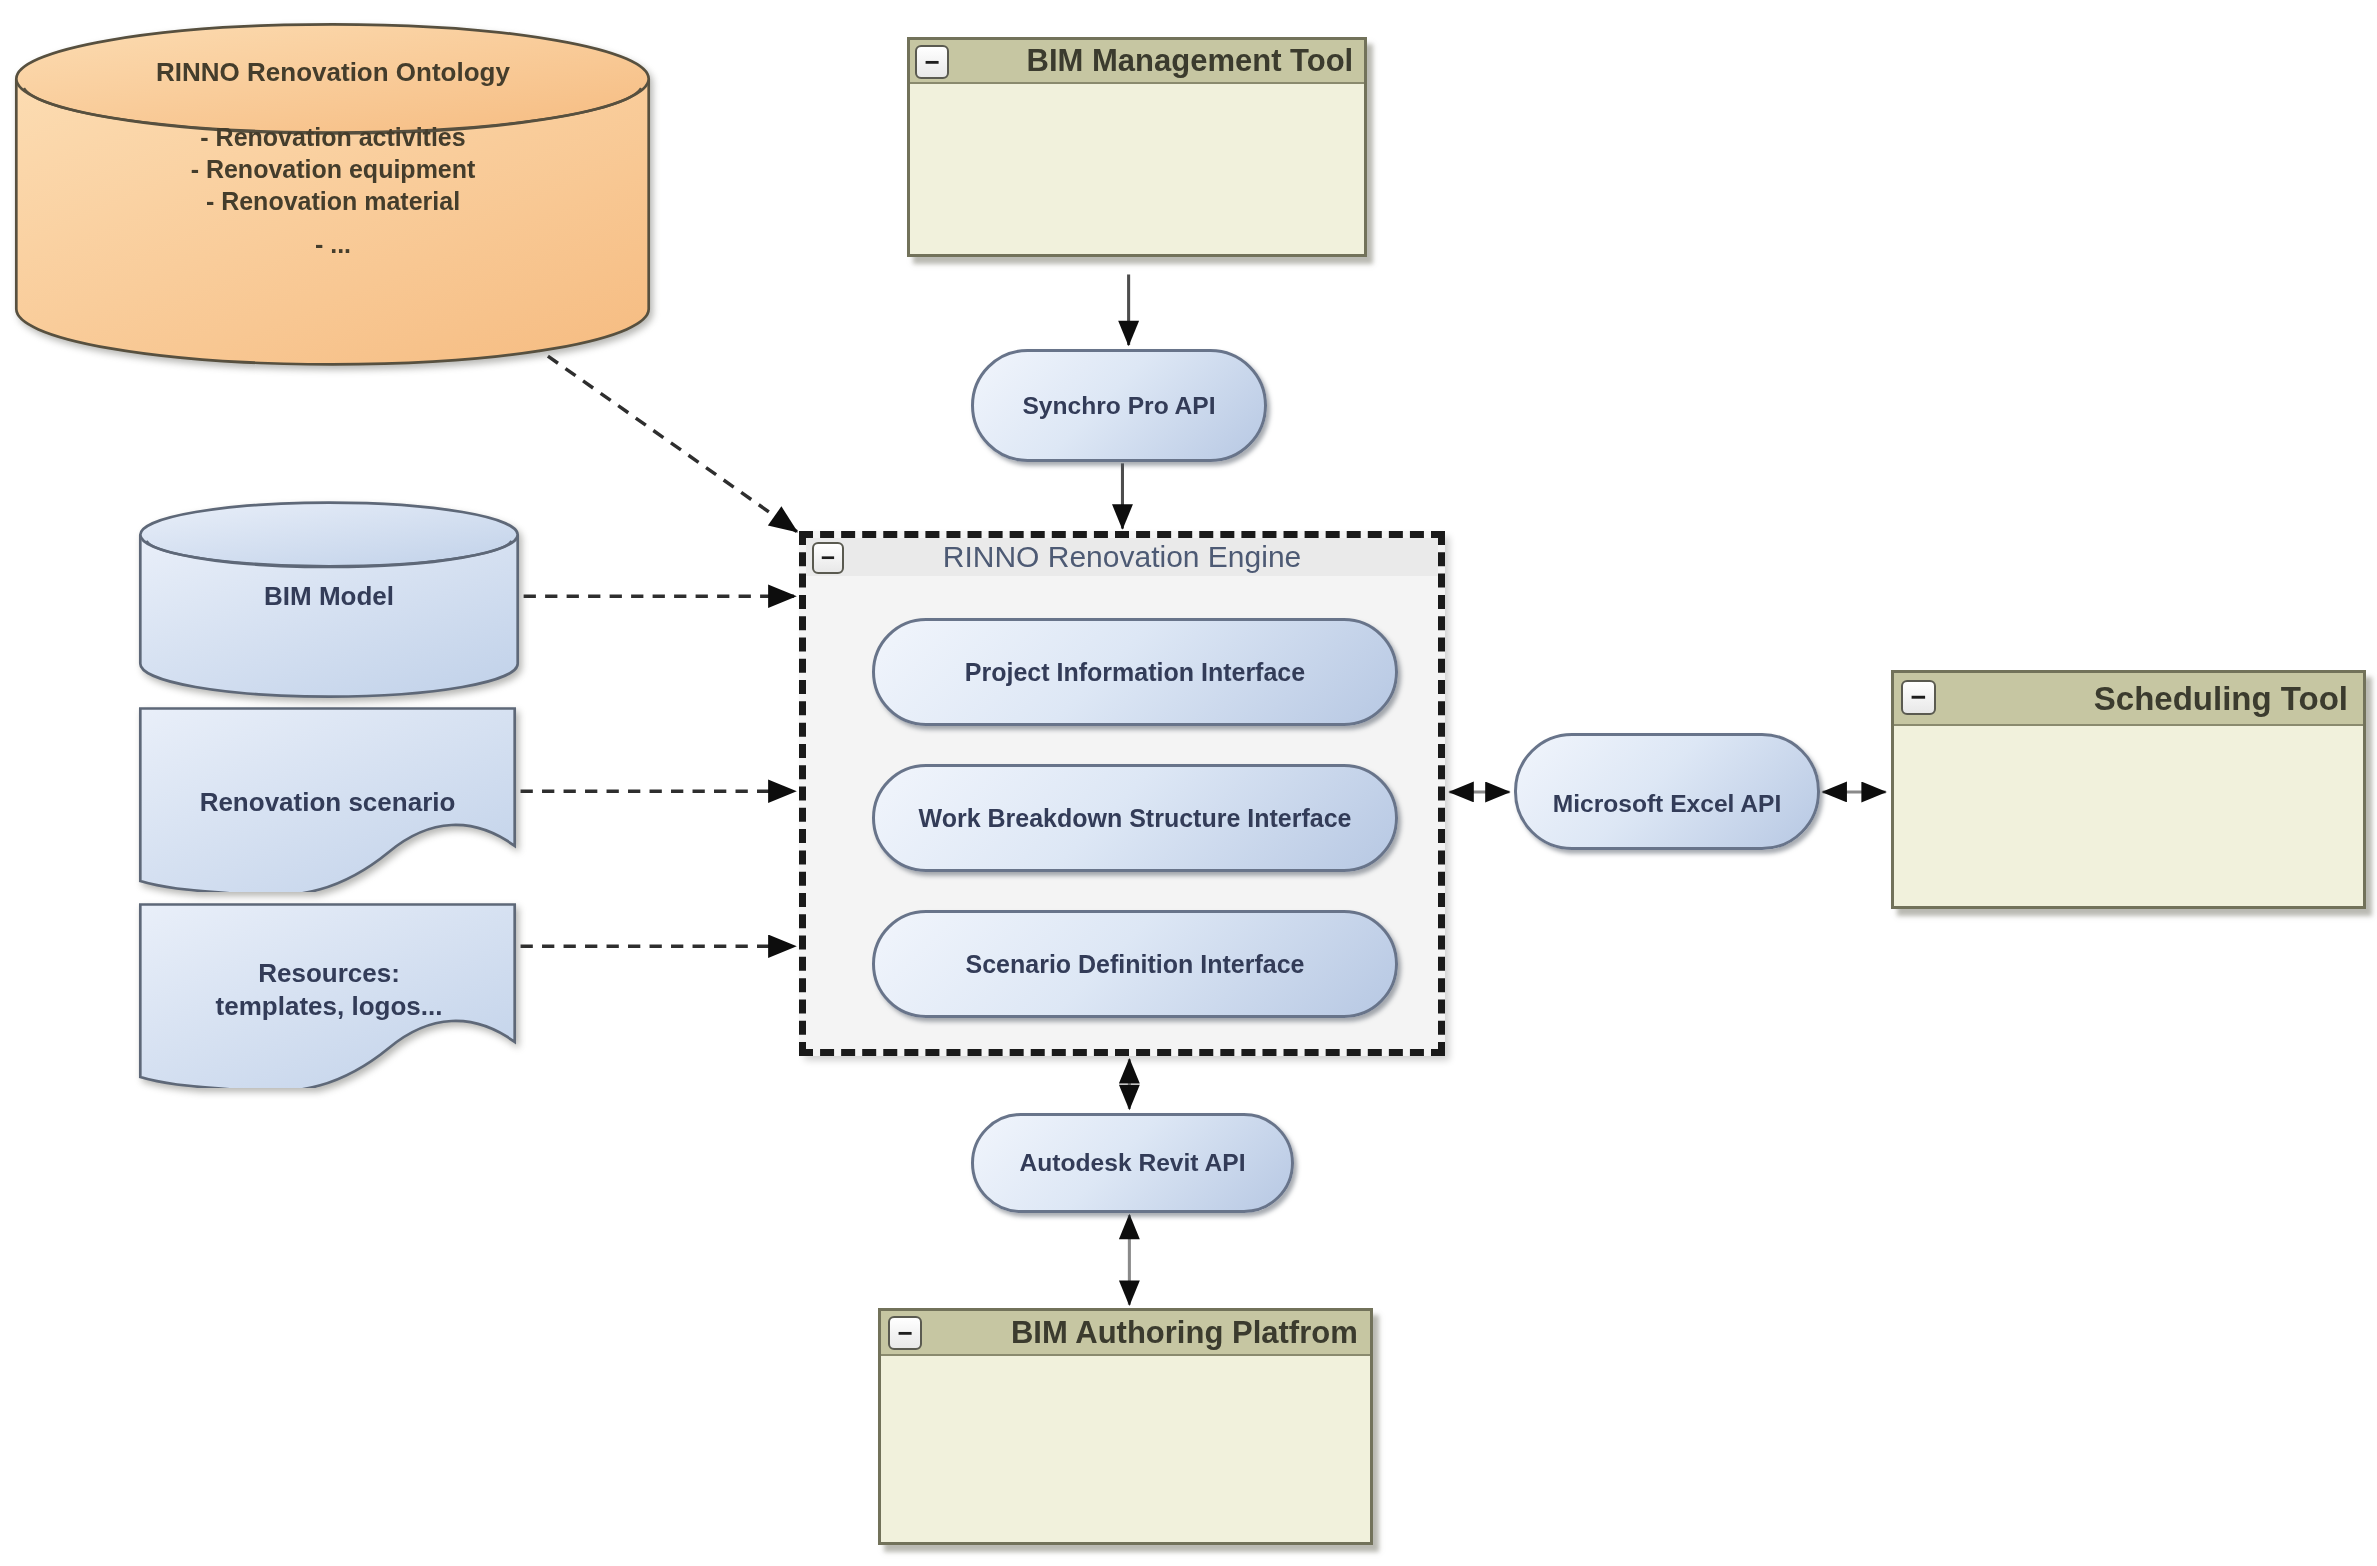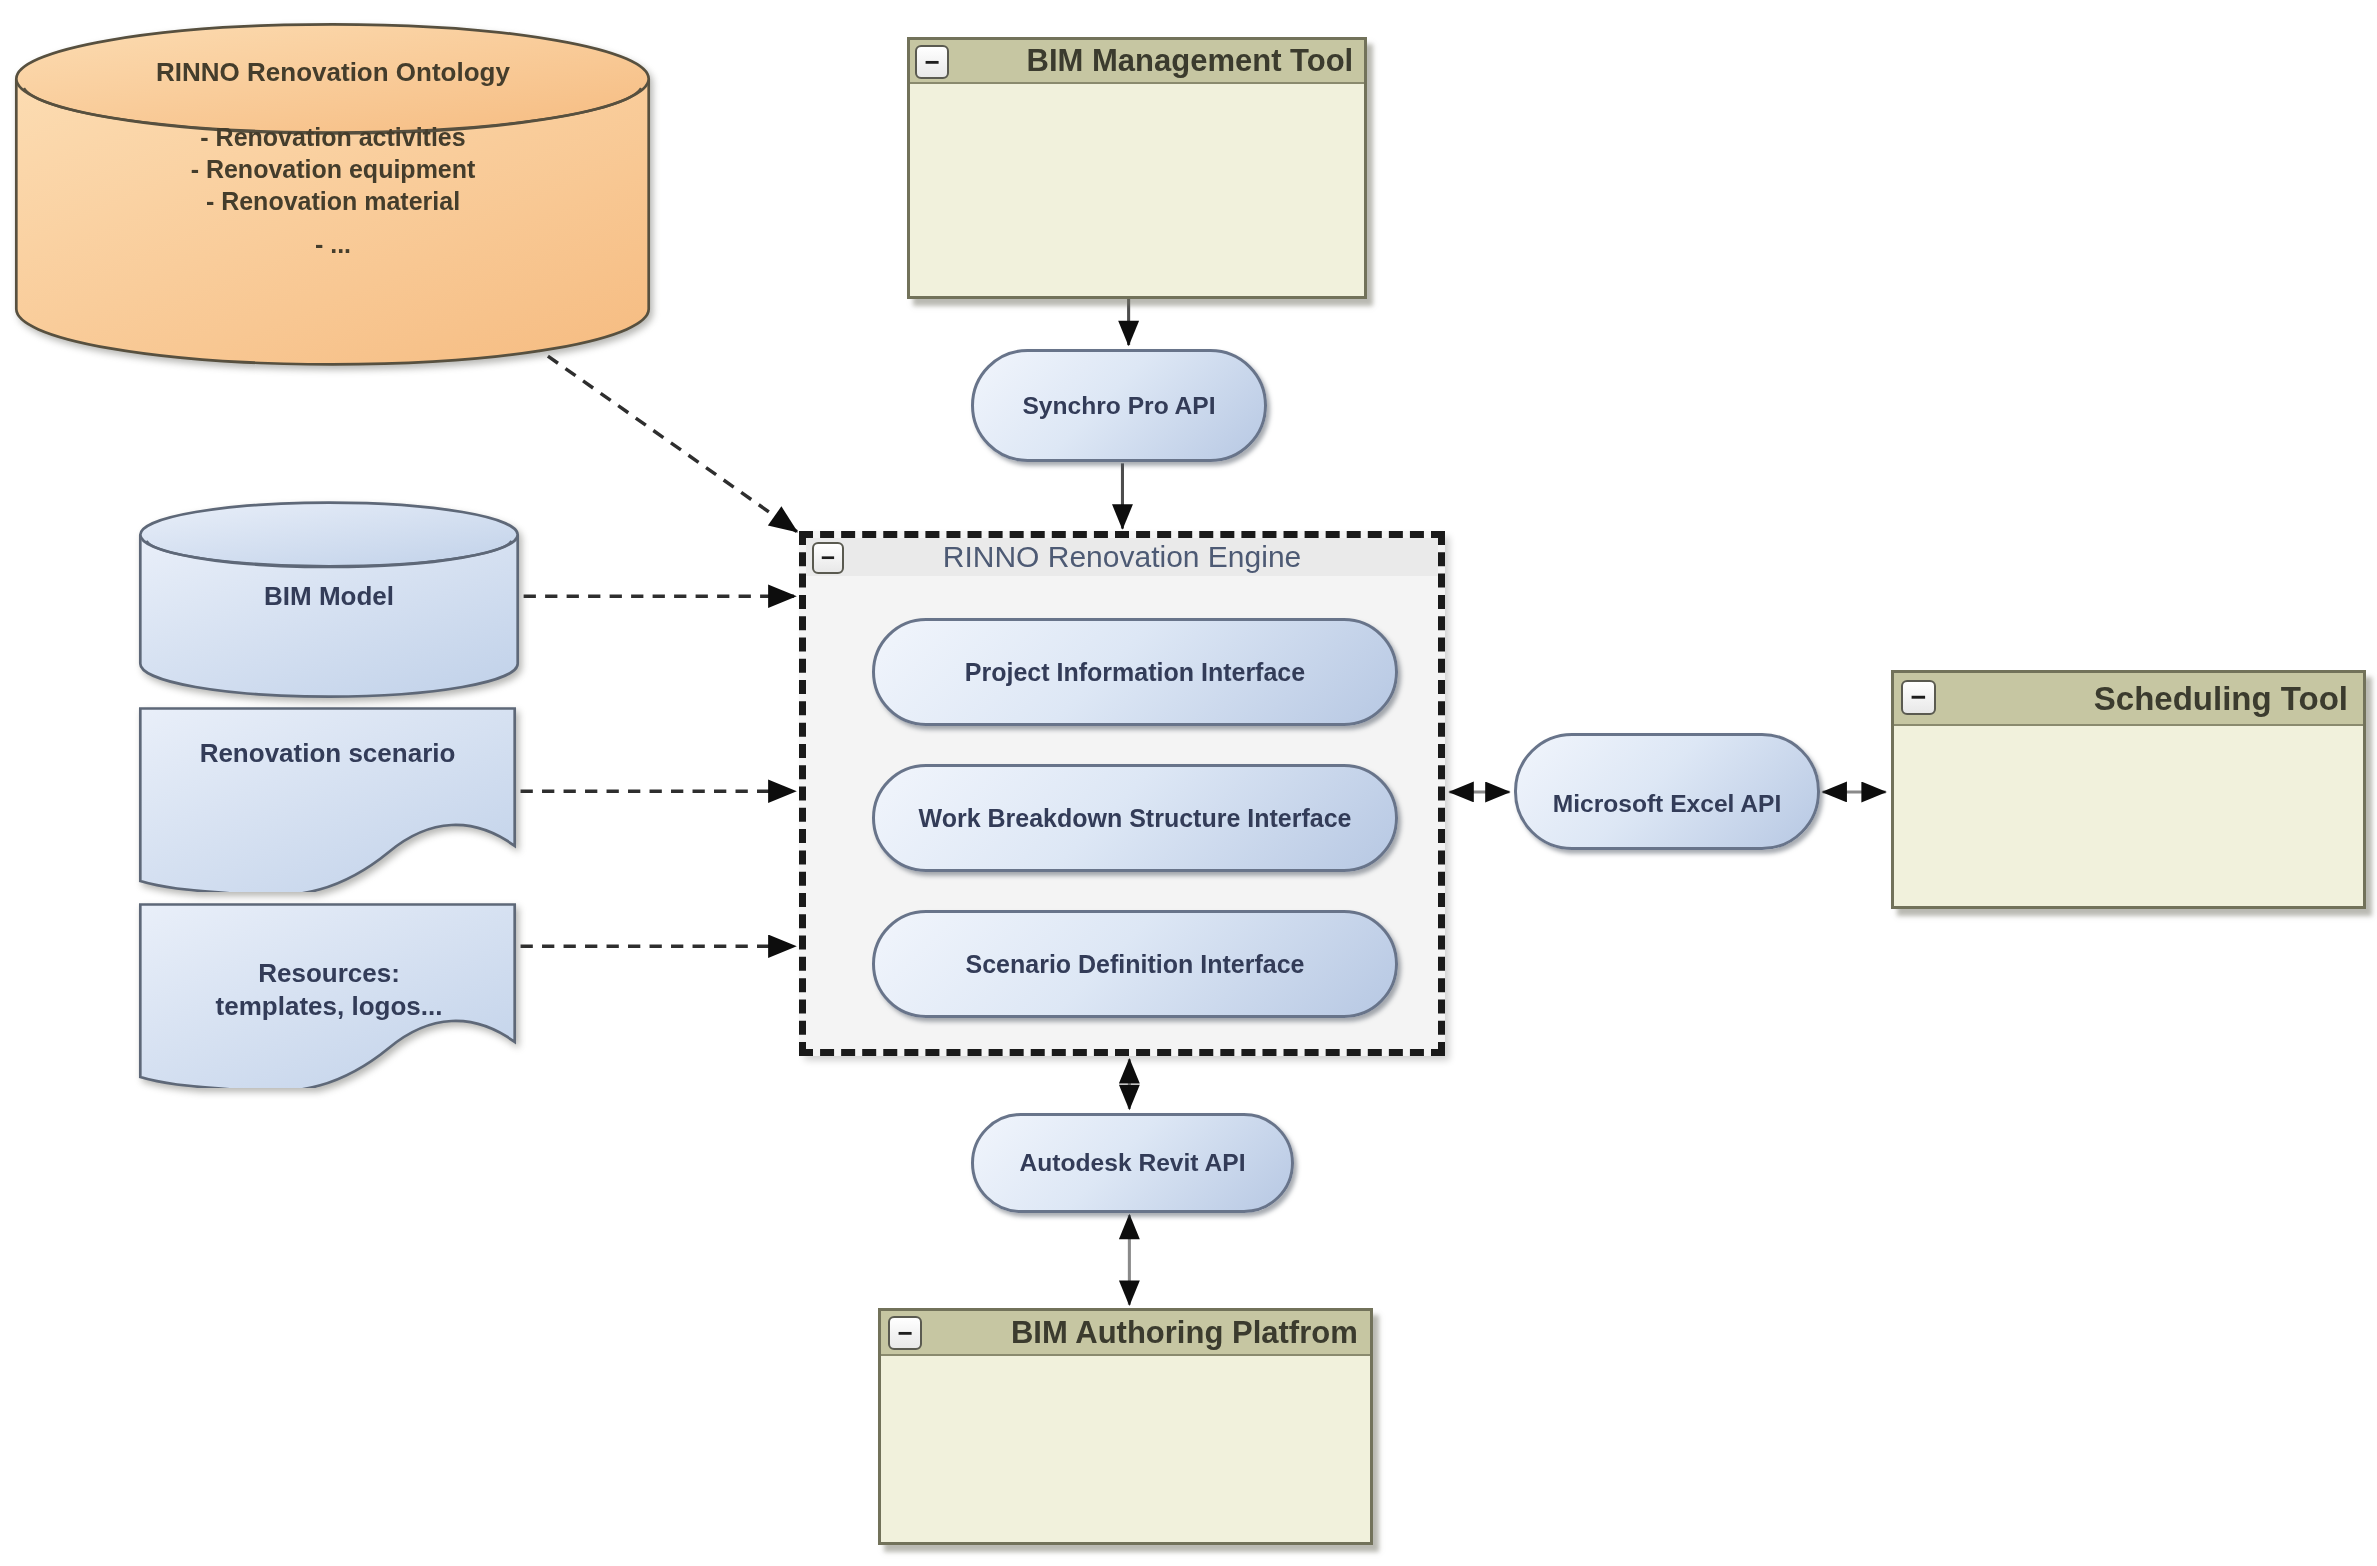--- a/index.html
+++ b/index.html
@@ -105,31 +105,31 @@
     </defs>
     <path d="M3,44 L3,212 A246,43 0 0 0 495,212 L495,44" fill="url(#bg1)" stroke="#5e6878" stroke-width="3.5"></path>
     <ellipse cx="249" cy="44" rx="246" ry="42" fill="url(#bg1)" stroke="#5e6878" stroke-width="3.5"></ellipse>
     <path d="M11,52 A239,36 0 0 0 487,52" fill="none" stroke="#5e6878" stroke-width="3"></path>
   </svg>
   <div class="lbl node-label" style="left:138px; top:581px; width:382px; font-size:26px;">BIM Model</div>
 
   <svg class="shape-svg" style="left:138px; top:706px;" width="379" height="186" viewBox="0 0 494 242">
     <path d="M3,3 L491,3 L491,182 C437,143 380,146 327,190 C266,240 208,252 142,246 C92,241 42,240 3,228 Z" fill="url(#bg1)" stroke="#5e6878" stroke-width="3.5"></path>
   </svg>
-  <div class="lbl node-label" style="left:138px; top:738px; width:379px; font-size:26px;">Renovation scenario</div>
+  <div class="lbl node-label" style="left:138px; top:787px; width:379px; font-size:26px;">Renovation scenario</div>
 
   <svg class="shape-svg" style="left:138px; top:902px;" width="379" height="186" viewBox="0 0 494 242">
     <path d="M3,3 L491,3 L491,182 C437,143 380,146 327,190 C266,240 208,252 142,246 C92,241 42,240 3,228 Z" fill="url(#bg1)" stroke="#5e6878" stroke-width="3.5"></path>
   </svg>
   <div class="lbl node-label block" style="left:138px; top:957px; width:382px; font-size:26px; line-height:33px;">
     <span>Resources:</span>
     <span>templates, logos...</span>
   </div>
 
-  <div class="ybox" style="left:907px; top:37px; width:460px; height:262px;">
+  <div class="ybox" style="left:907px; top:37px; width:460px; height:220px;">
     <div class="ybox-header" style="height:44px; padding-right:10.8px;">
       <span class="ybox-title" style="font-size:31px;">BIM Management Tool</span>
     </div>
   </div>
   <div class="minus-btn" style="left:915px; top:45px; width:34px; height:34px; font-size:26px;">−</div>
 
   <div class="pill" style="left:971px; top:349px; width:296px; height:113px; border-radius:57px;">
     <span class="pill-label" style="font-size:24.6px;">Synchro Pro API</span>
   </div>
 

